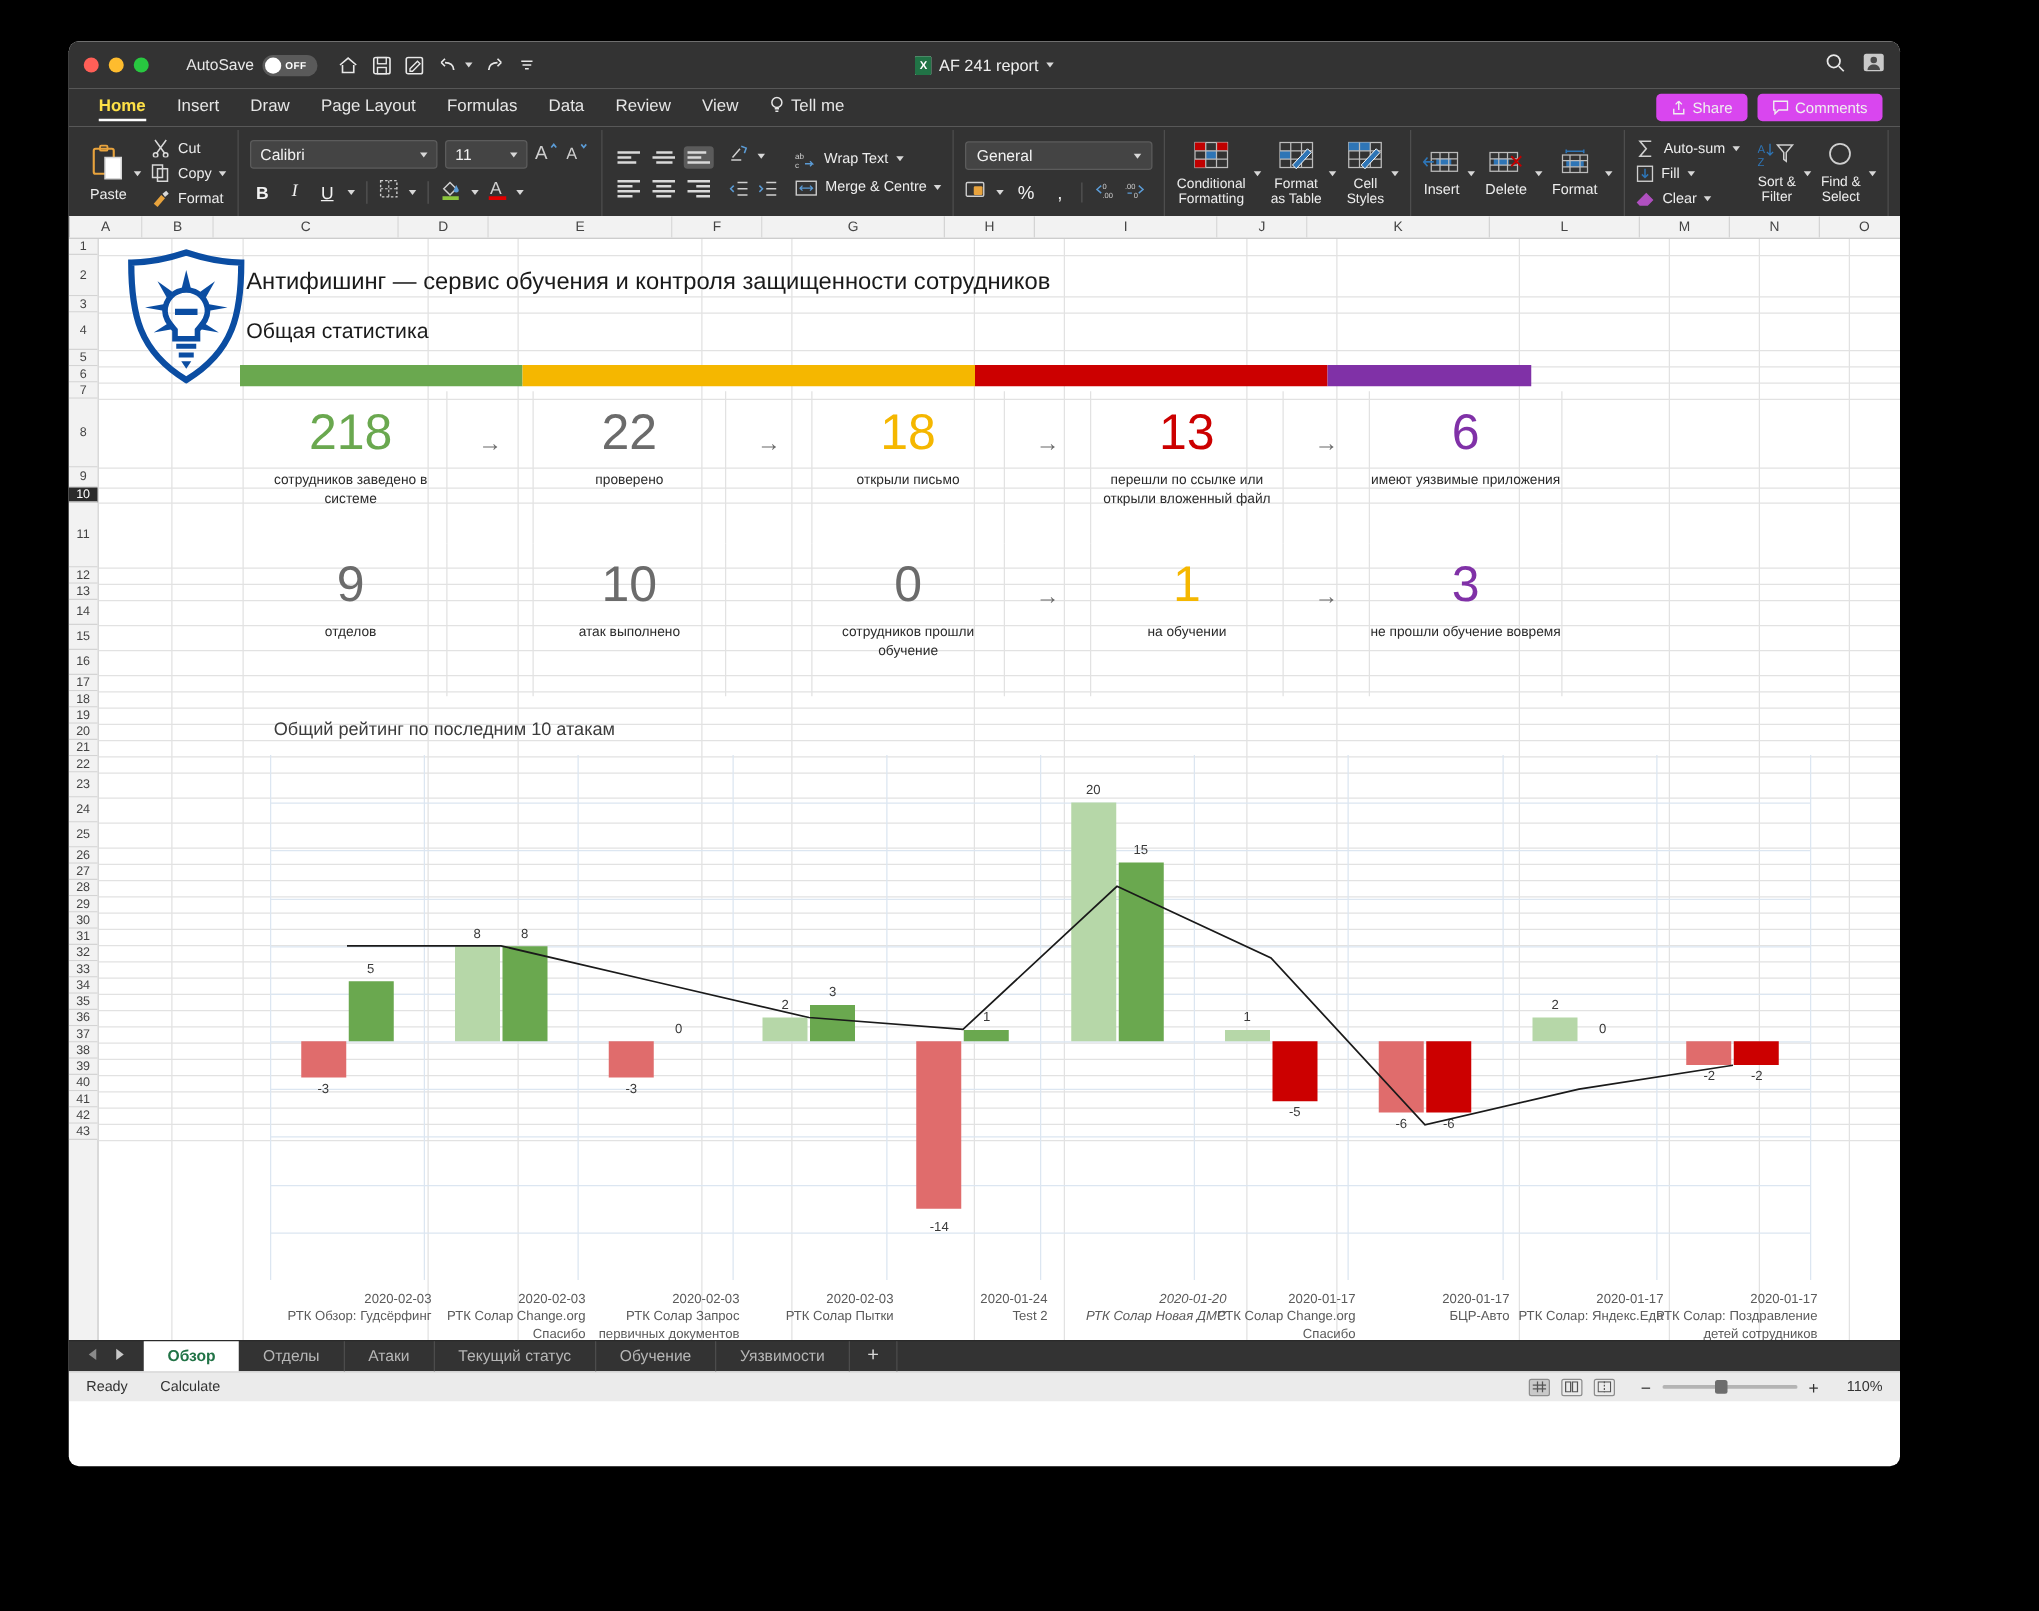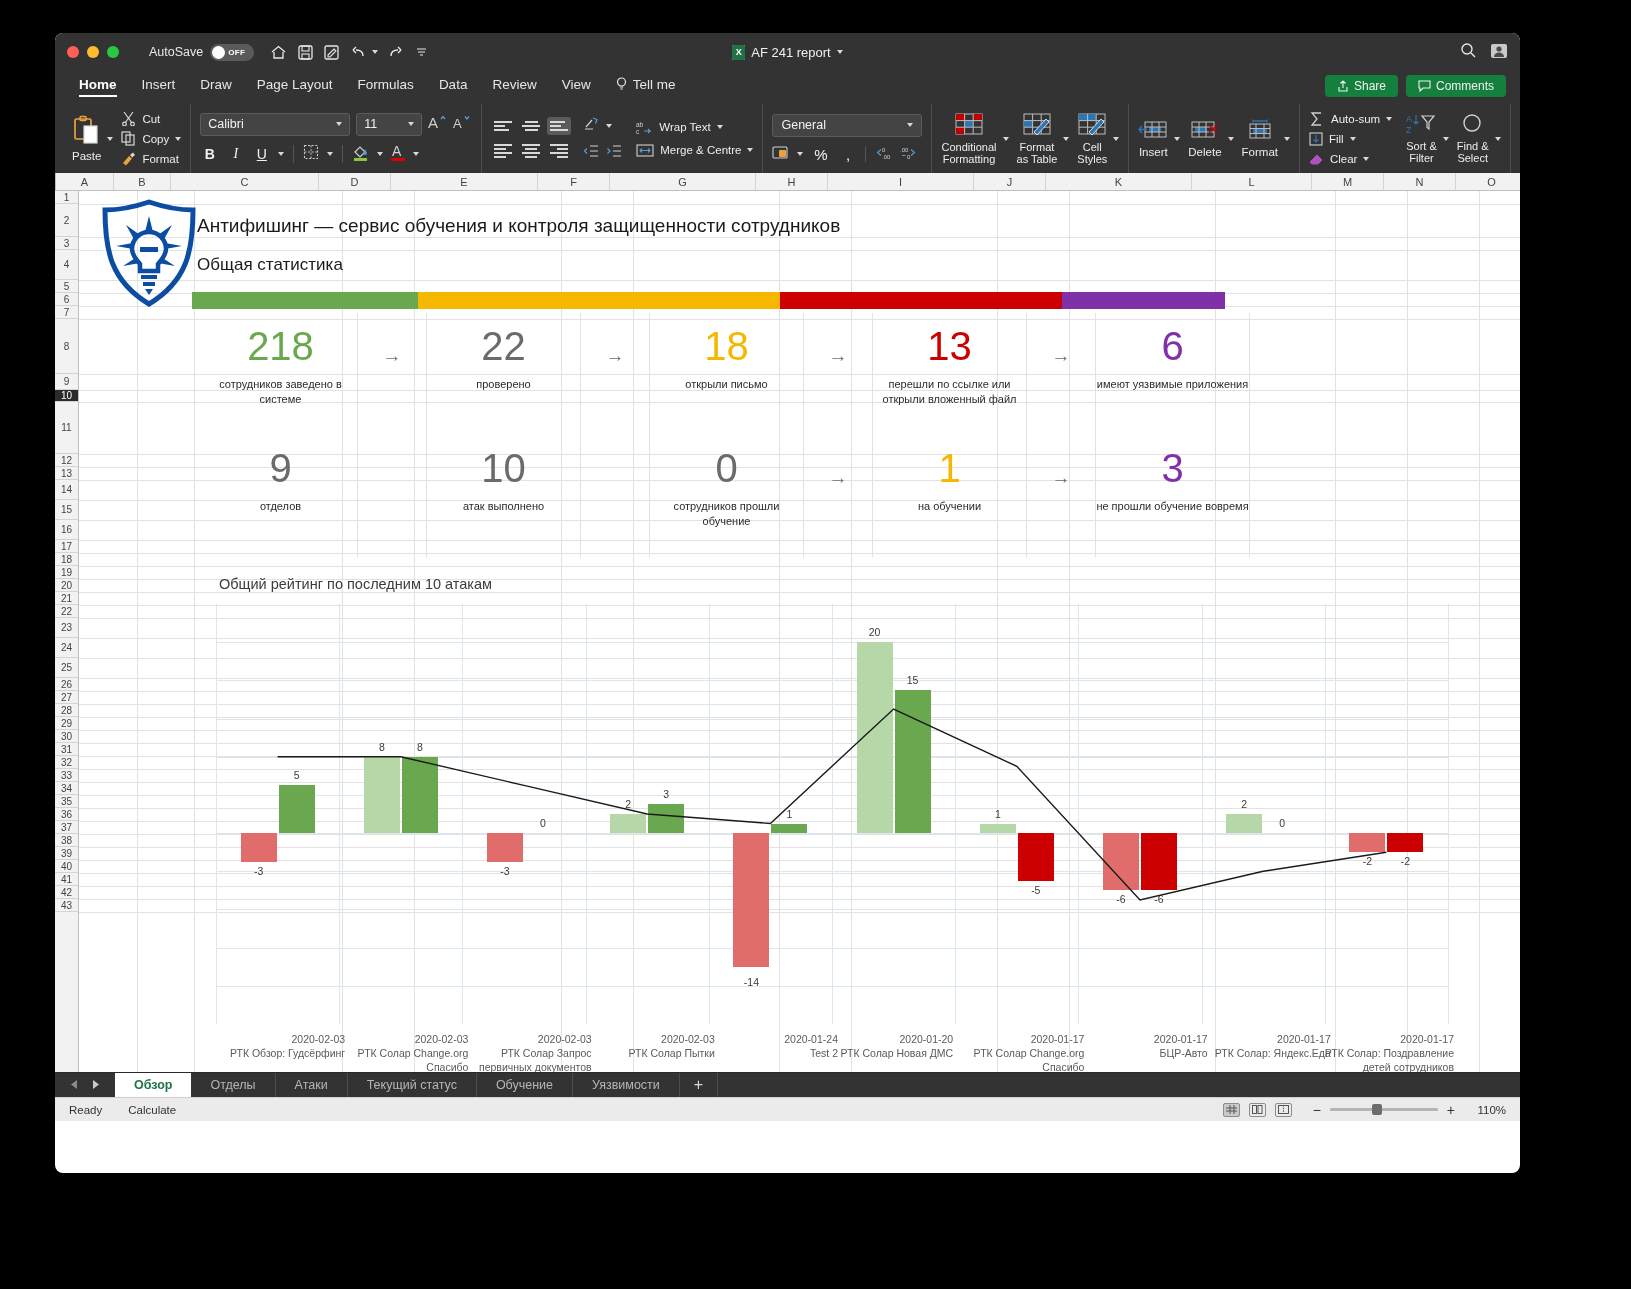--- a/index.html
+++ b/index.html
@@ -48,29 +48,29 @@
 
   
   .ribbon-tabs {
     height: 30px; background: #333333; display: flex; align-items: center;
     padding: 0 14px; gap: 5px; position: relative;
   }
   .rtab {
     color: #e6e6e6; font-size: 13.5px; padding: 3px 10px 7px 10px;
     position: relative; white-space: nowrap;
   }
-  .rtab.active { color: #ffffff; font-weight: bold; }
+  .rtab.active { color: #fde047; font-weight: bold; }
   .rtab.active:after {
     content: ""; position: absolute; left: 10px; right: 10px; bottom: 2px;
     height: 2px; background: #fff;
   }
   .tellme { display: flex; align-items: center; gap: 6px; }
   .tabs-right { margin-left: auto; display: flex; gap: 8px; align-items: center; }
   .pillbtn {
-    background: #15803d; color: #f0f0f0; font-size: 12px;
+    background: #d946ef; color: #f0f0f0; font-size: 12px;
     border-radius: 4px; padding: 4px 12px; display: flex; align-items: center; gap: 5px;
   }
 
   
   .ribbon {
     height: 72px; background: #333333; display: flex; align-items: stretch;
     padding: 3px 8px 0 8px; gap: 0; position: relative;
   }
   .rgroup { display: flex; align-items: center; padding: 0 9px; gap: 8px; }
   .rgroup + .rgroup { border-left: 1px solid #4e4e4e; }
@@ -963,21 +963,21 @@
                   <div>РТК Солар Запрос первичных документов</div>
                 </div>
                 <div class="xlab" style="left: 363.6px; width: 135.2px; top: 428px;">
                   <div>2020-02-03</div>
                   <div>РТК Солар Пытки</div>
                 </div>
                 <div class="xlab" style="left: 486.8px; width: 135.2px; top: 428px;">
                   <div>2020-01-24</div>
                   <div>Test 2</div>
                 </div>
-                <div class="xlab" style="left: 602px; width: 135.2px; top: 428px;">
+                <div class="xlab" style="left: 630px; width: 135.2px; top: 428px; font-style: italic;">
                   <div>2020-01-20</div>
                   <div>РТК Солар Новая ДМС</div>
                 </div>
                 <div class="xlab" style="left: 733.2px; width: 135.2px; top: 428px;">
                   <div>2020-01-17</div>
                   <div>РТК Солар Change.org Спасибо</div>
                 </div>
                 <div class="xlab" style="left: 856.4px; width: 135.2px; top: 428px;">
                   <div>2020-01-17</div>
                   <div>БЦР-Авто</div>

